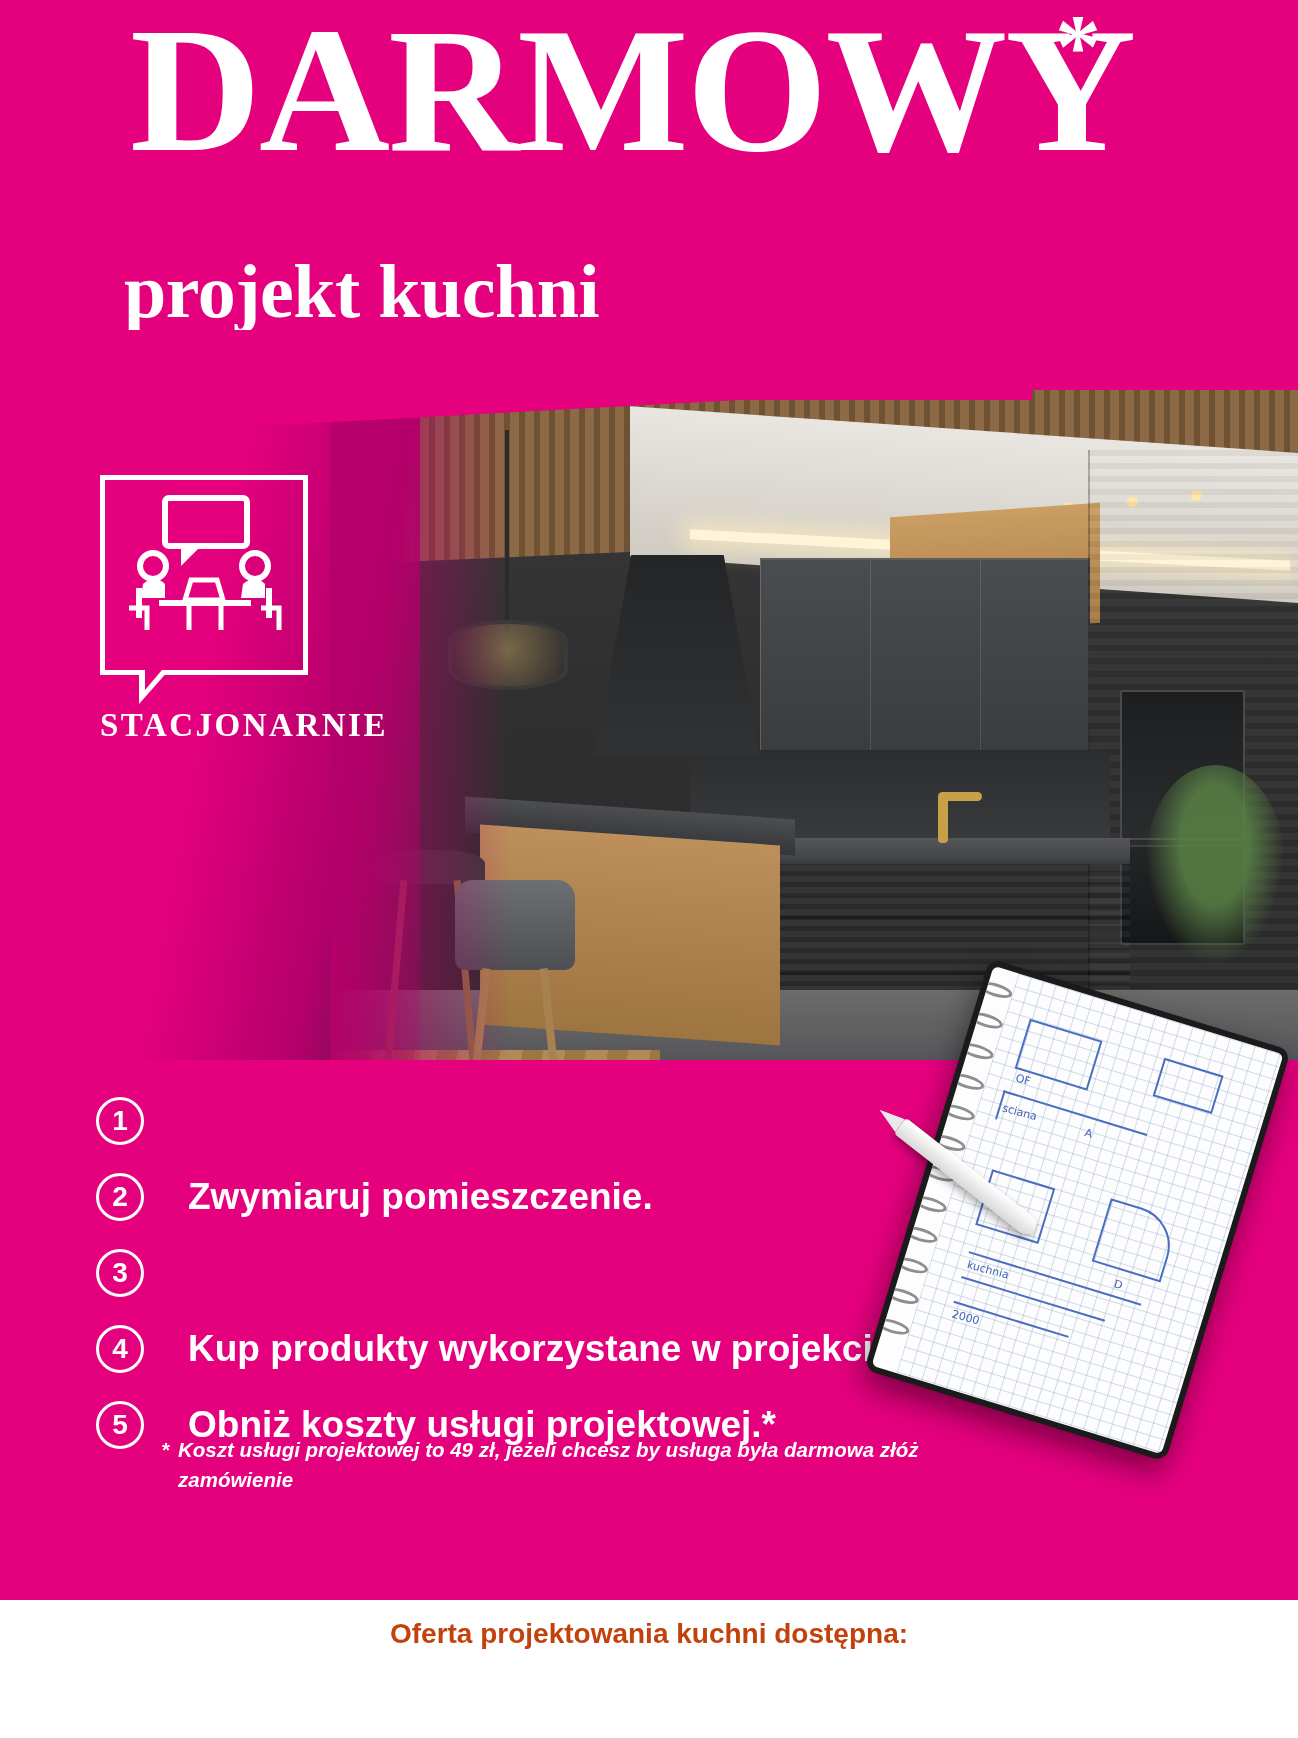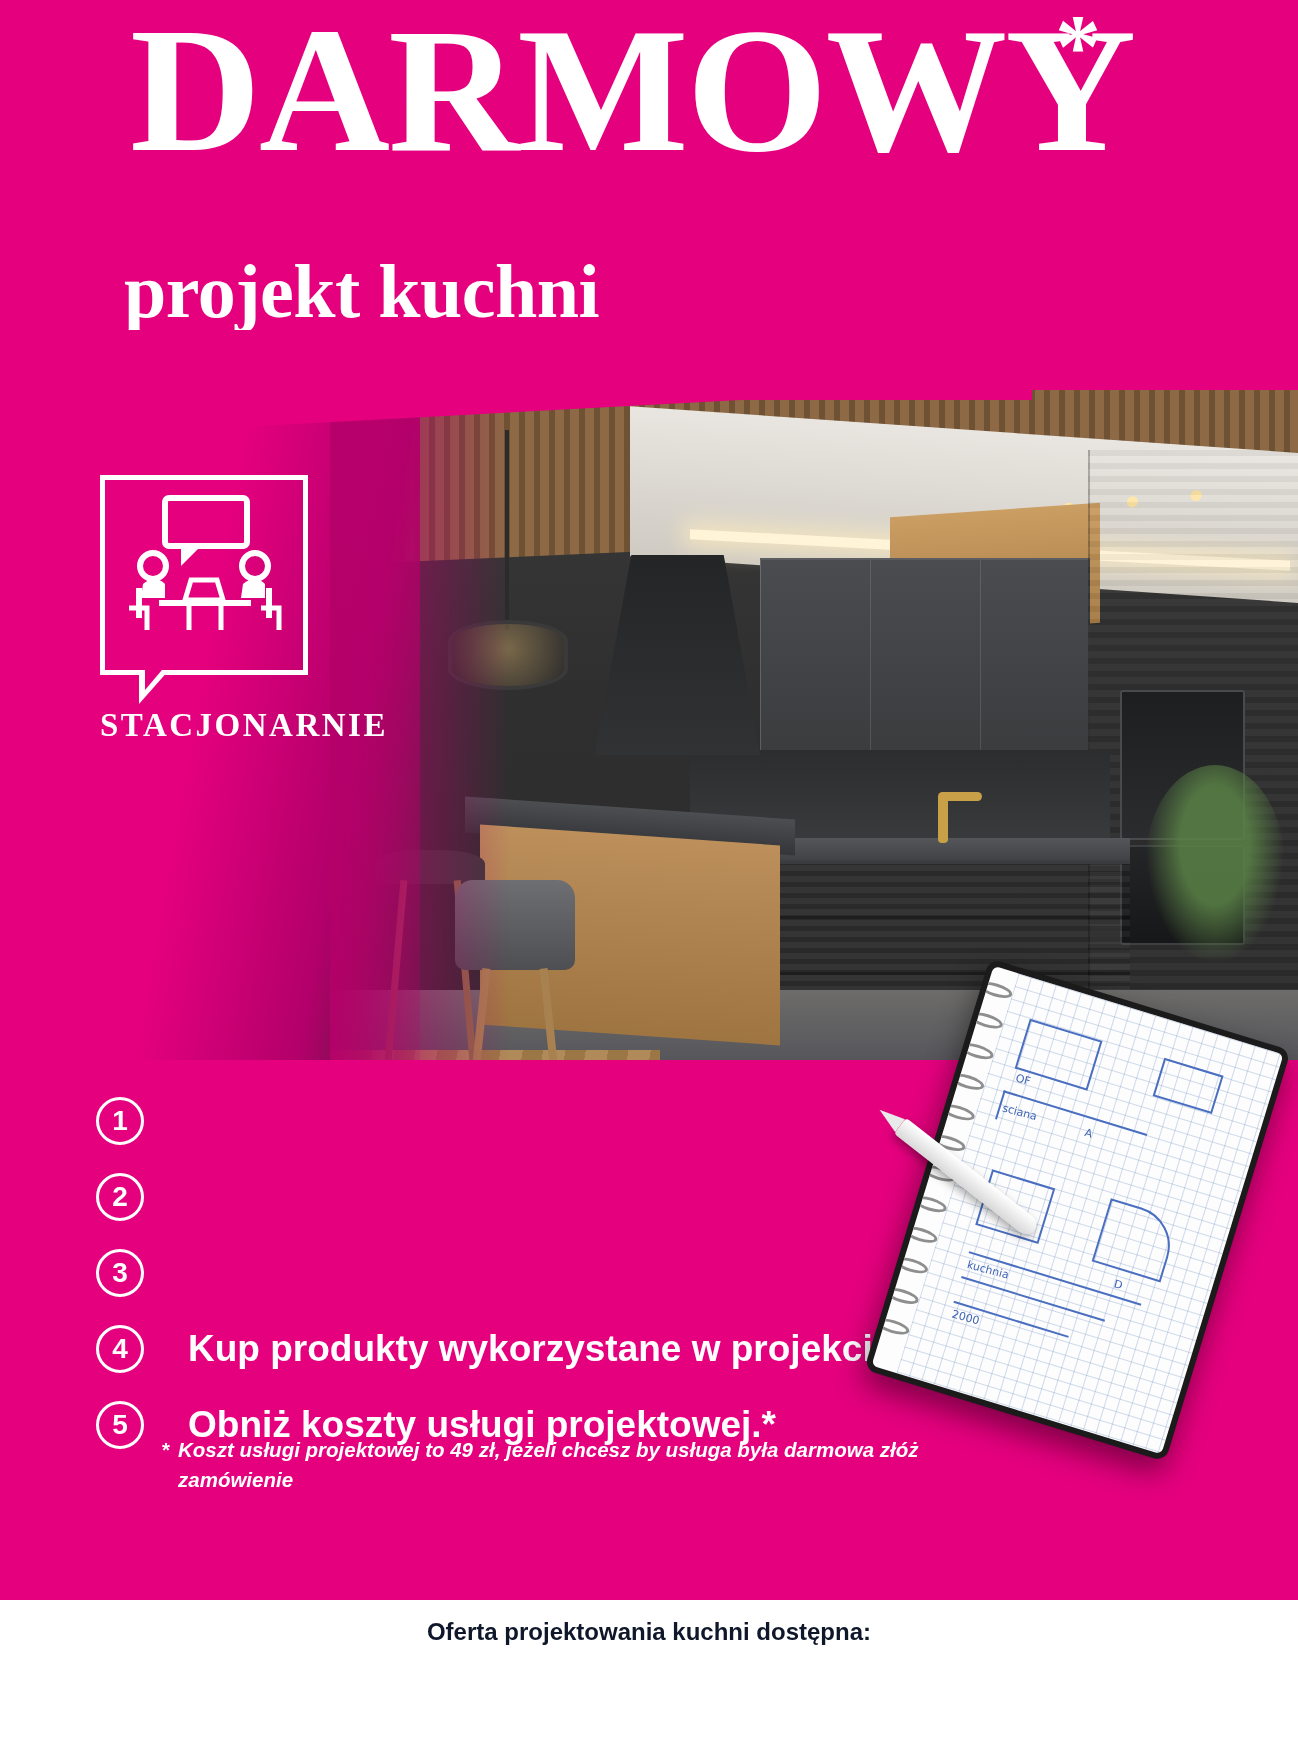--- a/index.html
+++ b/index.html
@@ -420,23 +420,23 @@
   .footer {
     position: absolute;
     left: 0; bottom: 0;
     width: 1298px; height: 138px;
     background: #ffffff;
     z-index: 11;
     text-align: center;
     padding-top: 18px;
   }
   .footer-title {
-    font-size: 24px;
+    font-size: 28px;
     font-weight: 600;
-    color: #0f172a;
+    color: #c2410c;
   }
   .footer-cities {
     margin-top: 12px;
     font-size: 21px;
     font-weight: 700;
     color: #1c1c1c;
     line-height: 1.45;
   }
 </style>
 </head>
@@ -512,20 +512,21 @@
 
   <div class="steps">
     <div class="steps-inner">
 
       <div class="step">
         <div class="step-num">1</div>
       </div>
 
       <div class="step">
         <div class="step-num">2</div>
+        <div class="step-text">Zwymiaruj pomieszczenie.</div>
       </div>
 
       <div class="step">
         <div class="step-num">3</div>
       </div>
 
       <div class="step">
         <div class="step-num">4</div>
         <div class="step-text">Kup produkty wykorzystane w projekcie.</div>
       </div>

